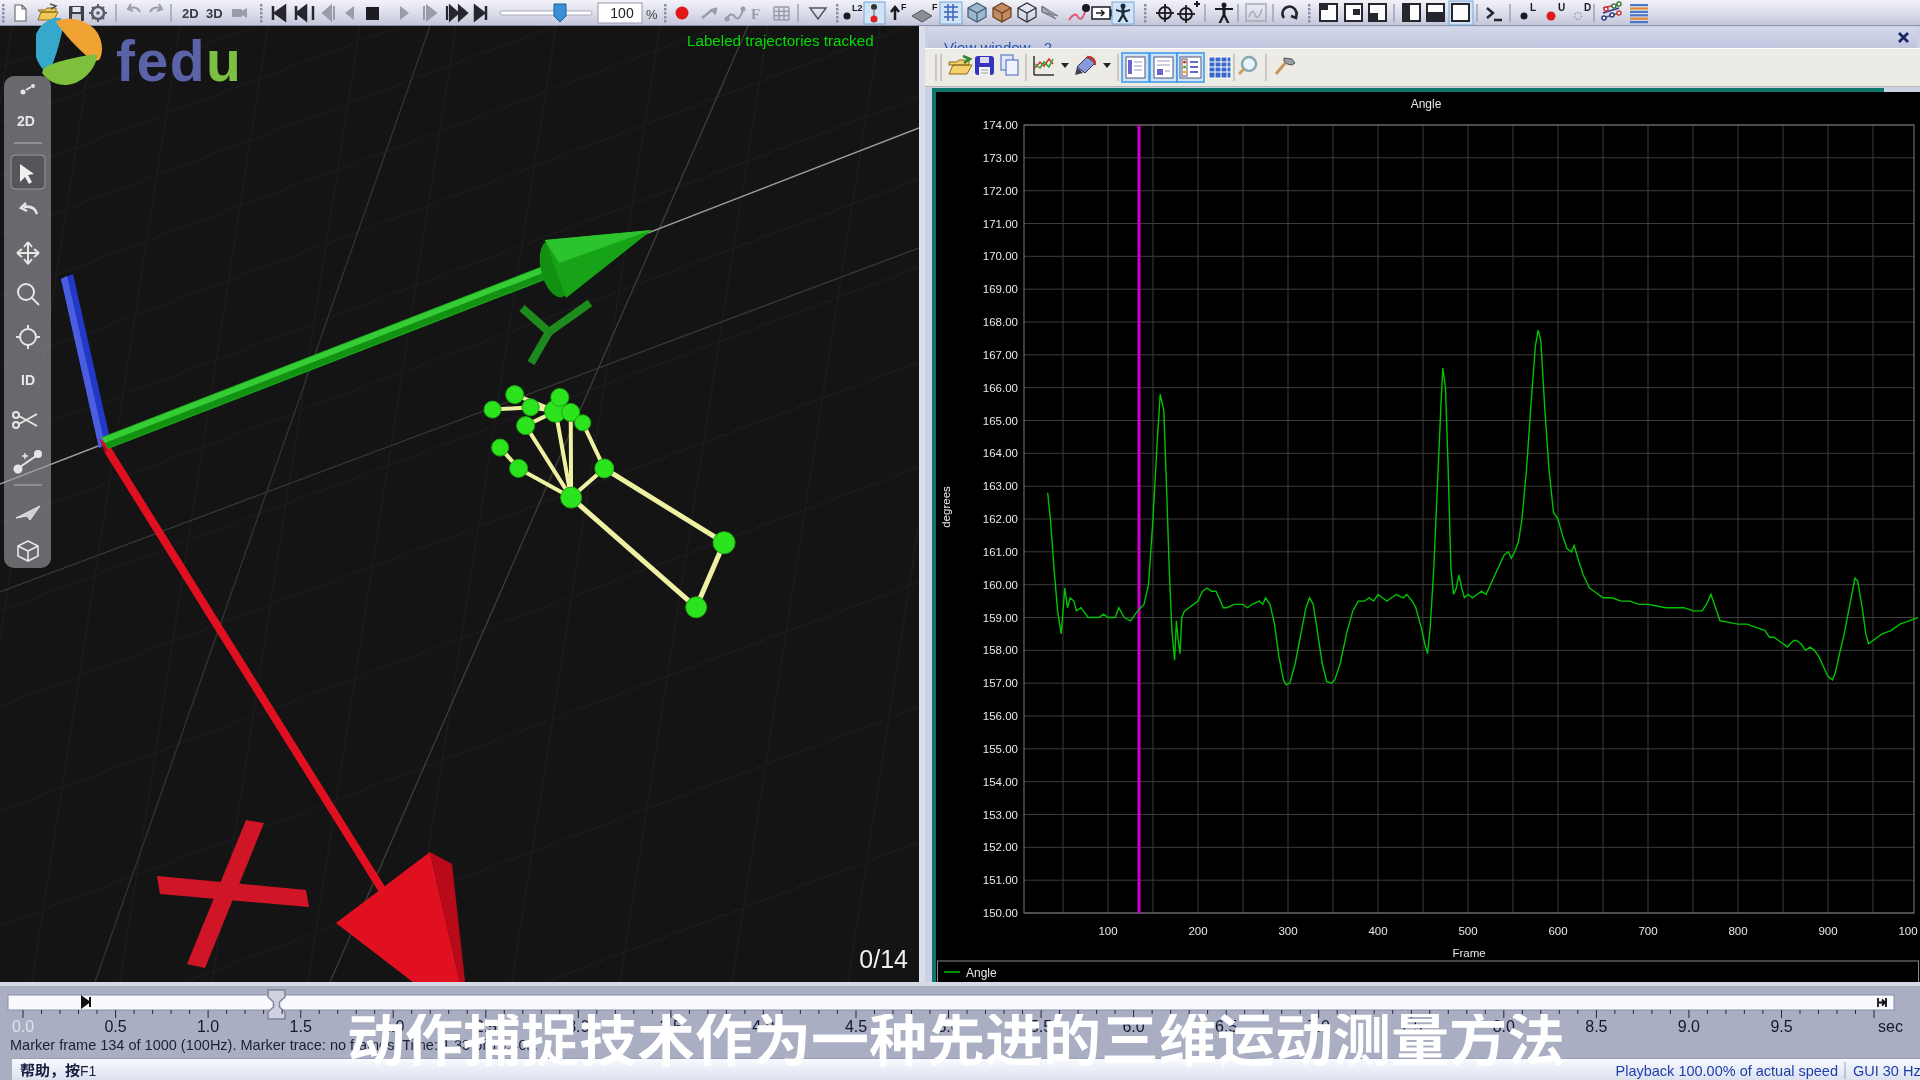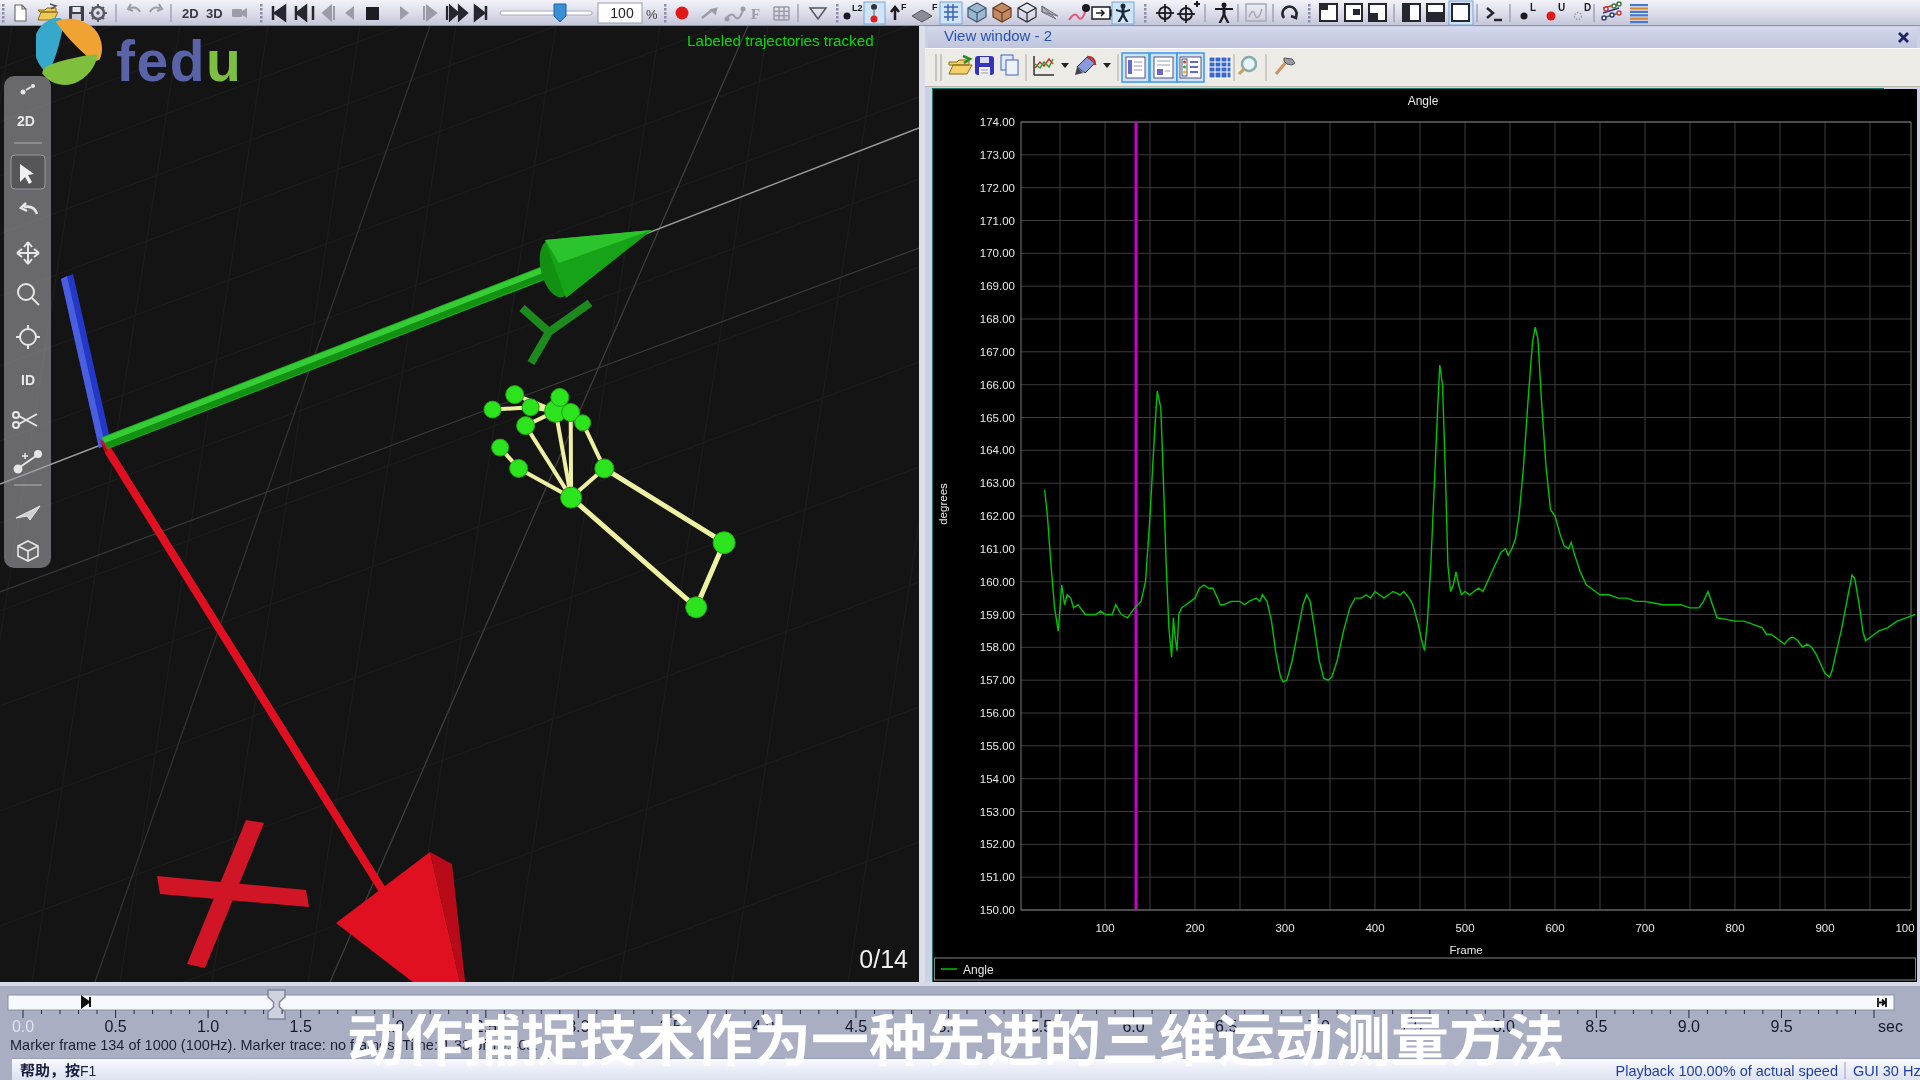--- a/index.html
+++ b/index.html
@@ -355,21 +355,21 @@
       </g>
       <text x="17" y="100" font-size="14" font-weight="bold" fill="#e8e8e8" font-family="Liberation Sans, sans-serif">2D</text>
       <text x="28" y="359" font-size="14" font-weight="bold" fill="#e8e8e8" text-anchor="middle" font-family="Liberation Sans, sans-serif">ID</text>
       <polygon points="20,138 20,156 25,151 29,158 32,156 28,149 34,148" fill="#f0f0f0"></polygon>
 <text x="687" y="20" fill="#00dd00" font-size="15.2" font-family="Liberation Sans, sans-serif">Labeled trajectories tracked</text>
 <text x="908" y="942" fill="#f0f0f0" font-size="25" text-anchor="end" font-family="Liberation Sans, sans-serif">0/14</text>
 </svg>
 <div style="position:absolute;left:919px;top:26px;width:6px;height:956px;background:#dcdfe9"></div>
 <div style="position:absolute;left:925px;top:26px;width:995px;height:960px;background:#ccd1e4">
   <div style="position:absolute;left:3px;top:1px;width:989px;height:21px;background:linear-gradient(#d3d8ec,#bfc5dc);">
-    <span style="position:absolute;left:16px;top:0;font-size:15px;color:#2a52b0">View window - 2</span>
+    <span style="position:absolute;left:16px;top:12px;font-size:15px;color:#2a52b0">View window - 2</span>
     <svg width="14" height="14" style="position:absolute;right:6px;top:4px">
           <path d="M2,2 L11,11 M11,2 L2,11" stroke="#1c2468" stroke-width="2.8"></path>
         </svg>
   </div>
   <svg width="998" height="39" style="position:absolute;left:0px;top:22px">
         <rect width="998" height="39" fill="#edebe5"></rect>
         <line x1="0" y1="0.5" x2="998" y2="0.5" stroke="#fff"></line>
         <line x1="0" y1="38.5" x2="998" y2="38.5" stroke="#b8b6ae"></line>
         <line x1="11" y1="6" x2="11" y2="33" stroke="#c8c6be" stroke-width="2"></line>
         <line x1="16" y1="6" x2="16" y2="33" stroke="#c8c6be" stroke-width="2"></line>
@@ -446,21 +446,21 @@
         <g transform="translate(315,8)">
           <circle cx="9" cy="8" r="7" fill="#e8f4fc" stroke="#8aa" stroke-width="2.5"></circle>
           <line x1="4" y1="13" x2="-1" y2="18" stroke="#c8a060" stroke-width="3"></line>
         </g>
         <line x1="341" y1="6" x2="341" y2="33" stroke="#c0beb6" stroke-width="1.5"></line>
         <g transform="translate(349,8)">
           <line x1="2" y1="18" x2="13" y2="5" stroke="#c8955a" stroke-width="3"></line>
           <path d="M10,2 l8,1 3,4 -3,2 -5,-1 -3,-3 z" fill="#9a9ca8" stroke="#555" stroke-width="1"></path>
         </g>
       </svg>
-  <div style="position:absolute;left:7px;top:62px;width:952px;height:898px;background:#000;border:1px solid #0f766e">
+  <div style="position:absolute;left:7px;top:62px;width:952px;height:898px;background:#000;border:4px solid #0f766e">
     <svg width="984" height="898" style="position:absolute;left:0;top:0">
 <rect width="984" height="898" fill="#000"></rect>
 <text x="490" y="16" fill="#e8e8e8" font-size="12" text-anchor="middle">Angle</text>
 <g stroke="#3c3c3c" stroke-width="1">
             <line x1="88" y1="821.0" x2="978" y2="821.0"></line>
             <line x1="88" y1="788.2" x2="978" y2="788.2"></line>
             <line x1="88" y1="755.3" x2="978" y2="755.3"></line>
             <line x1="88" y1="722.5" x2="978" y2="722.5"></line>
             <line x1="88" y1="689.7" x2="978" y2="689.7"></line>
             <line x1="88" y1="656.8" x2="978" y2="656.8"></line>

